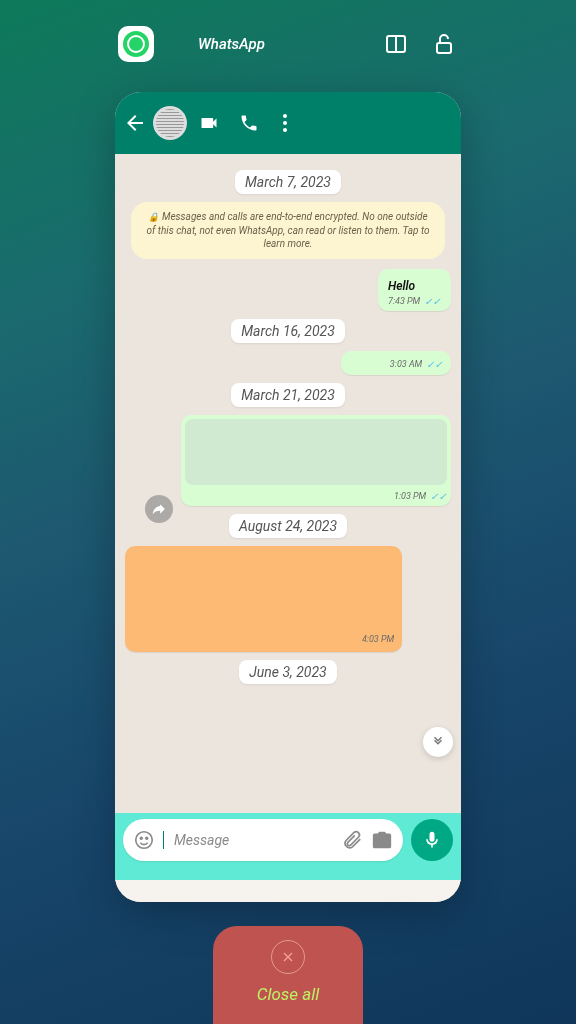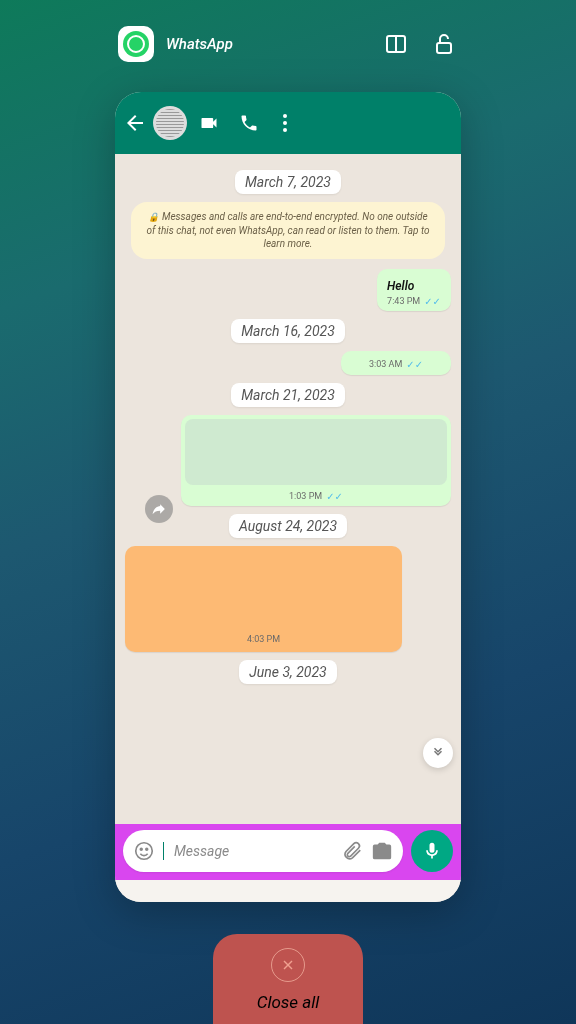--- a/index.html
+++ b/index.html
@@ -42,20 +42,21 @@
   width: 14px; height: 14px;
   border: 2px solid #fff;
   border-radius: 50%;
   left: 4px; top: 4px;
 }
 .task-app-name {
   font-size: 15px;
   font-style: italic;
   font-weight: 500;
   flex: 1;
+  margin-left: 32px;
 }
 .task-icons { display: flex; gap: 24px; margin-right: 10px; }
 .task-icons svg { width: 24px; height: 24px; }
 
 
 .phone-card {
   width: 346px;
   margin: 20px auto 0;
   background: #ece5dd;
   border-radius: 26px;
@@ -143,22 +144,22 @@
 .out {
   background: #d9fdd3;
   margin-left: auto;
 }
 .in {
   background: #fff;
   margin-right: auto;
 }
 .msg-text { font-size: 12px; font-style: italic; font-weight: 600; color: #111; }
 .msg-meta {
-  display: flex; justify-content: center; align-items: center; gap: 4px;
-  font-size: 9px; color: #6a6a6a; margin-top: 2px;
+  display: flex; justify-content: flex-end; align-items: center; gap: 4px;
+  font-size: 9px; color: #6a6a6a; font-style: italic; margin-top: 2px;
 }
 .ticks { color: #53bdeb; font-size: 10px; }
 
 .empty-out {
   background: #d9fdd3;
   margin-left: auto;
   width: 110px;
   height: 24px;
 }
 
@@ -210,25 +211,25 @@
   width: 30px; height: 30px;
   background: #fff;
   border-radius: 50%;
   box-shadow: 0 2px 6px rgba(0,0,0,.15);
   display: flex; align-items: center; justify-content: center;
   color: #666;
 }
 
 
 .input-row {
-  padding: 6px 8px 8px;
+  padding: 6px 8px 19px;
   display: flex;
   gap: 8px;
   align-items: center;
-  background: #d946ef;
+  background: #5eead4;
 }
 .input-pill {
   flex: 1;
   background: #fff;
   border-radius: 24px;
   height: 42px;
   display: flex;
   align-items: center;
   padding: 0 10px;
   gap: 8px;
@@ -258,23 +259,23 @@
 
 
 .close-all {
   position: absolute;
   left: 50%;
   transform: translateX(-50%);
   bottom: 0;
   width: 150px;
   background: #be534f;
   border-radius: 24px 24px 0 0;
-  padding: 14px 0 12px;
+  padding: 14px 0 20px;
   text-align: center;
-  color: #000000;
+  color: #bef264;
 }
 .close-x {
   width: 34px; height: 34px;
   border-radius: 50%;
   display: flex; align-items: center; justify-content: center;
   margin: 0 auto 10px;
   border: 1.5px solid rgba(255,200,180,.6);
   color: #f0a090;
 }
 .close-label { font-size: 17px; font-style: italic; }

